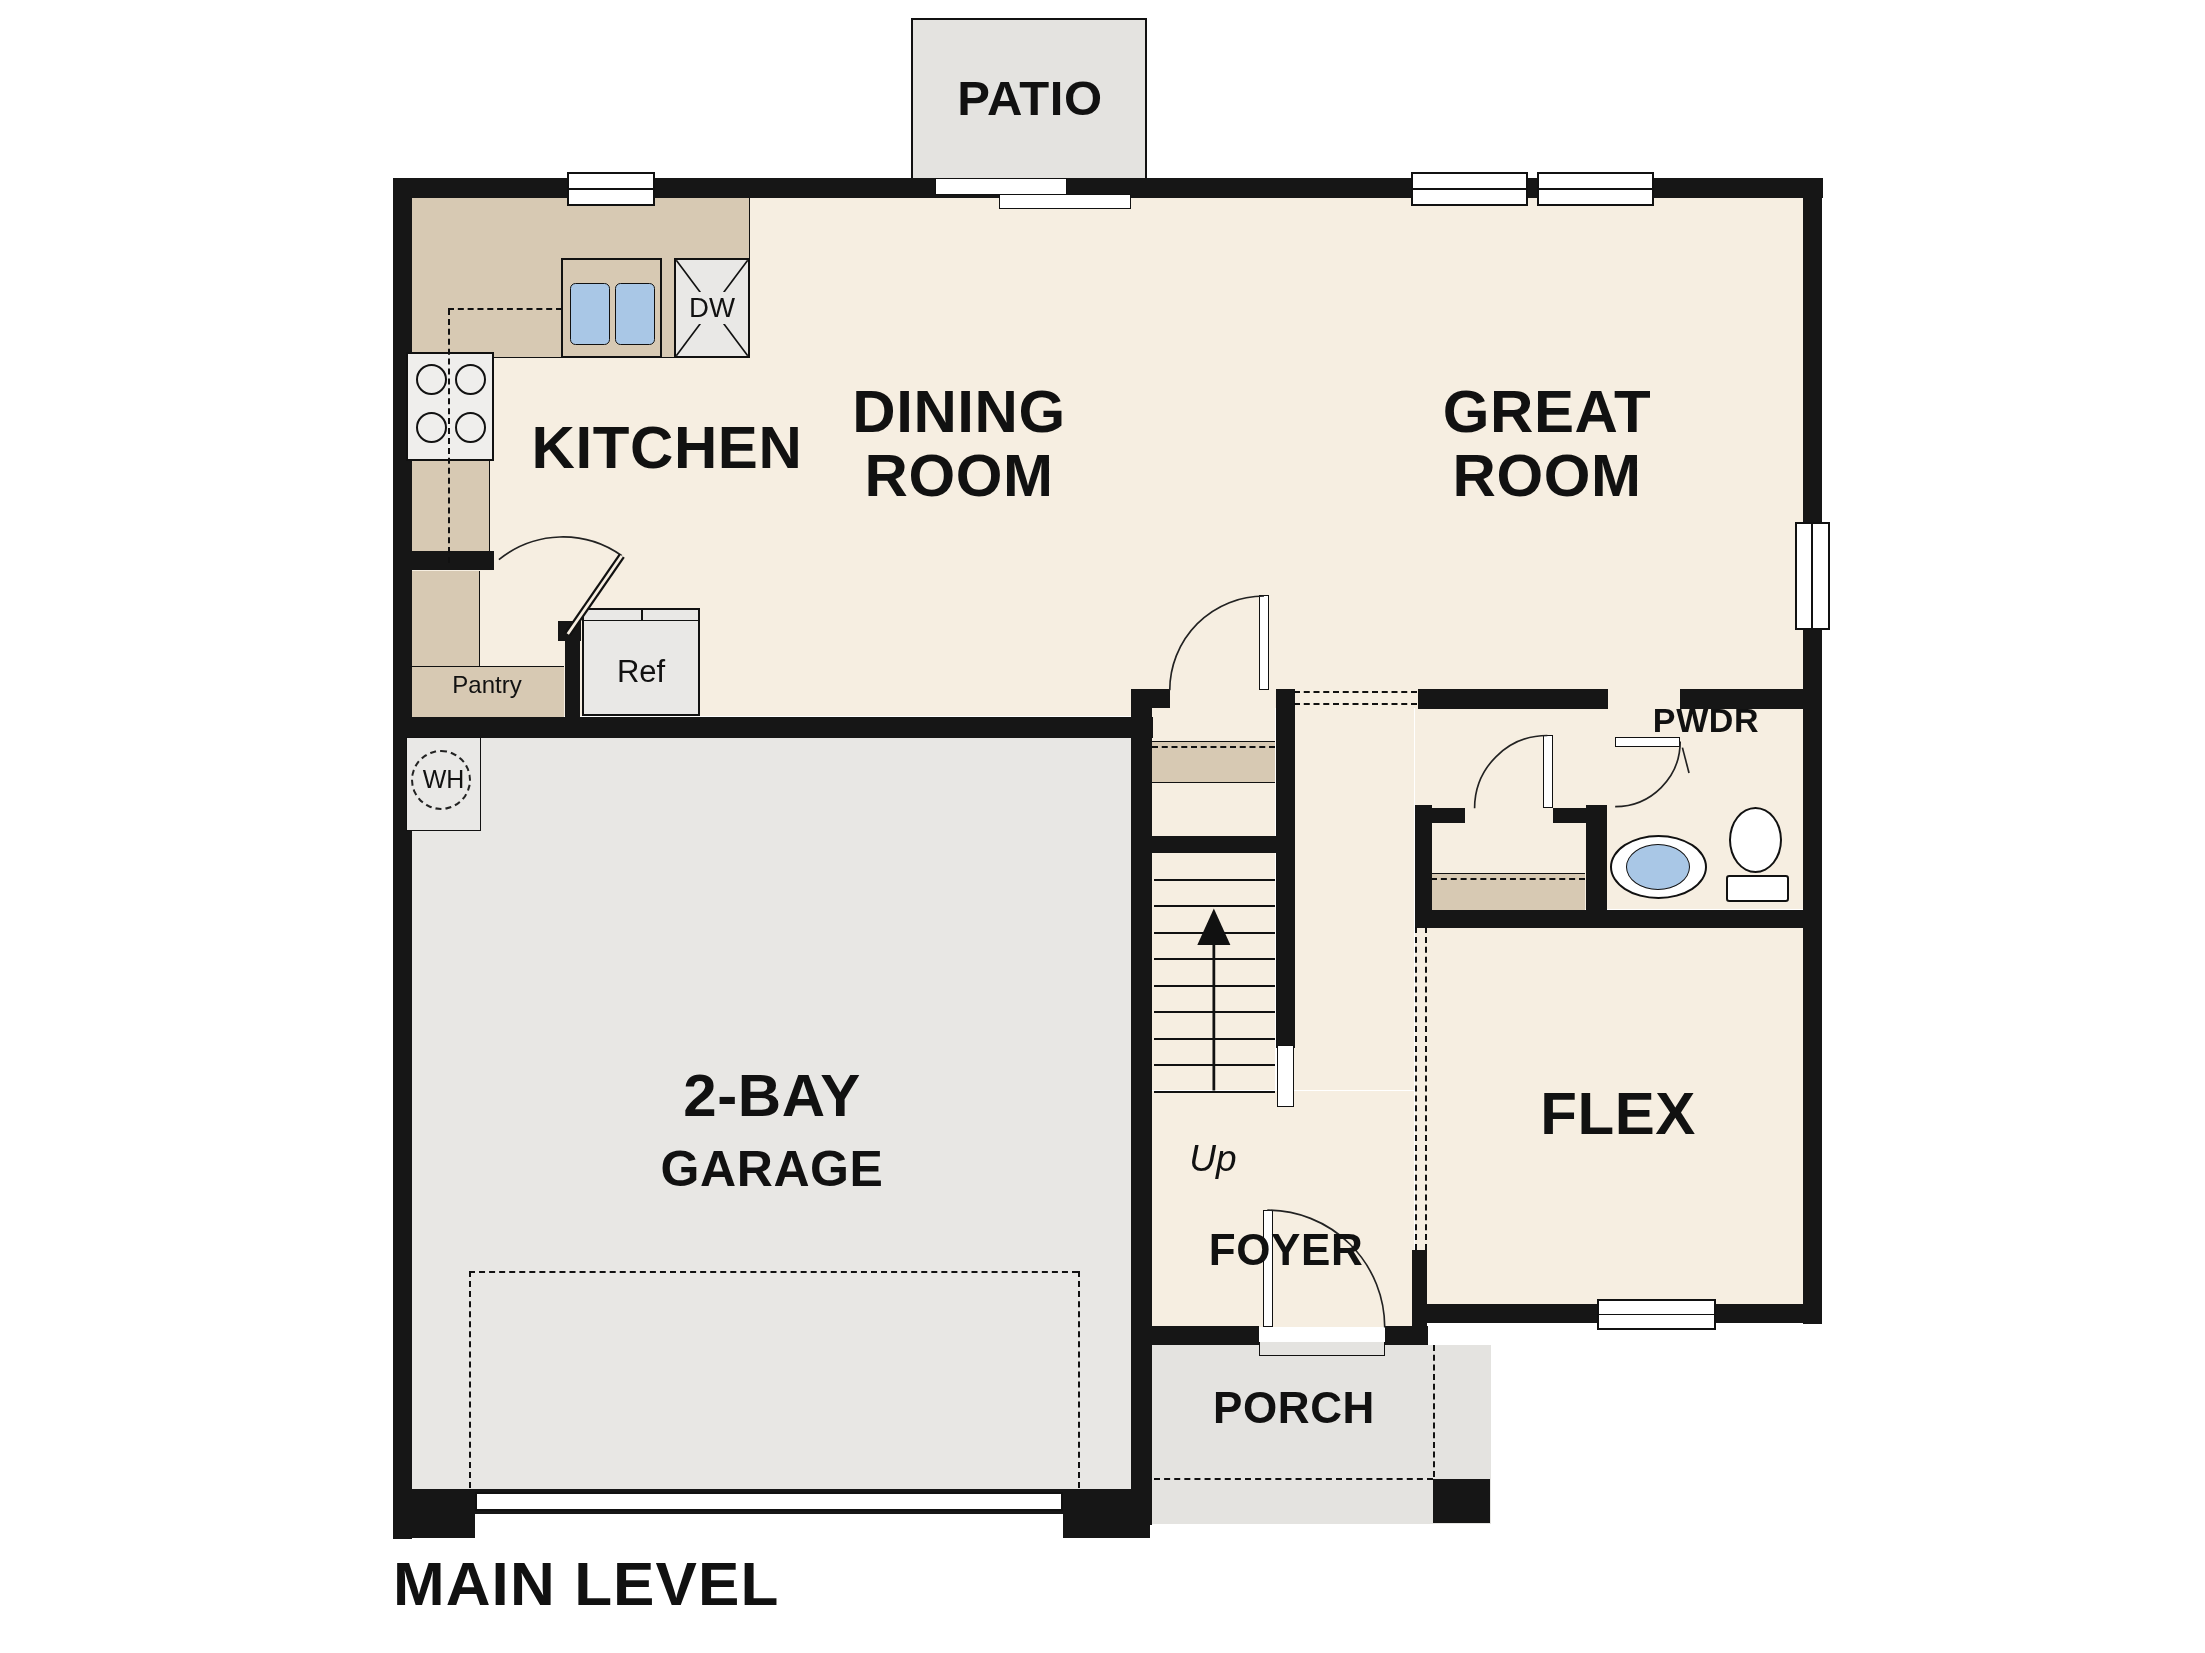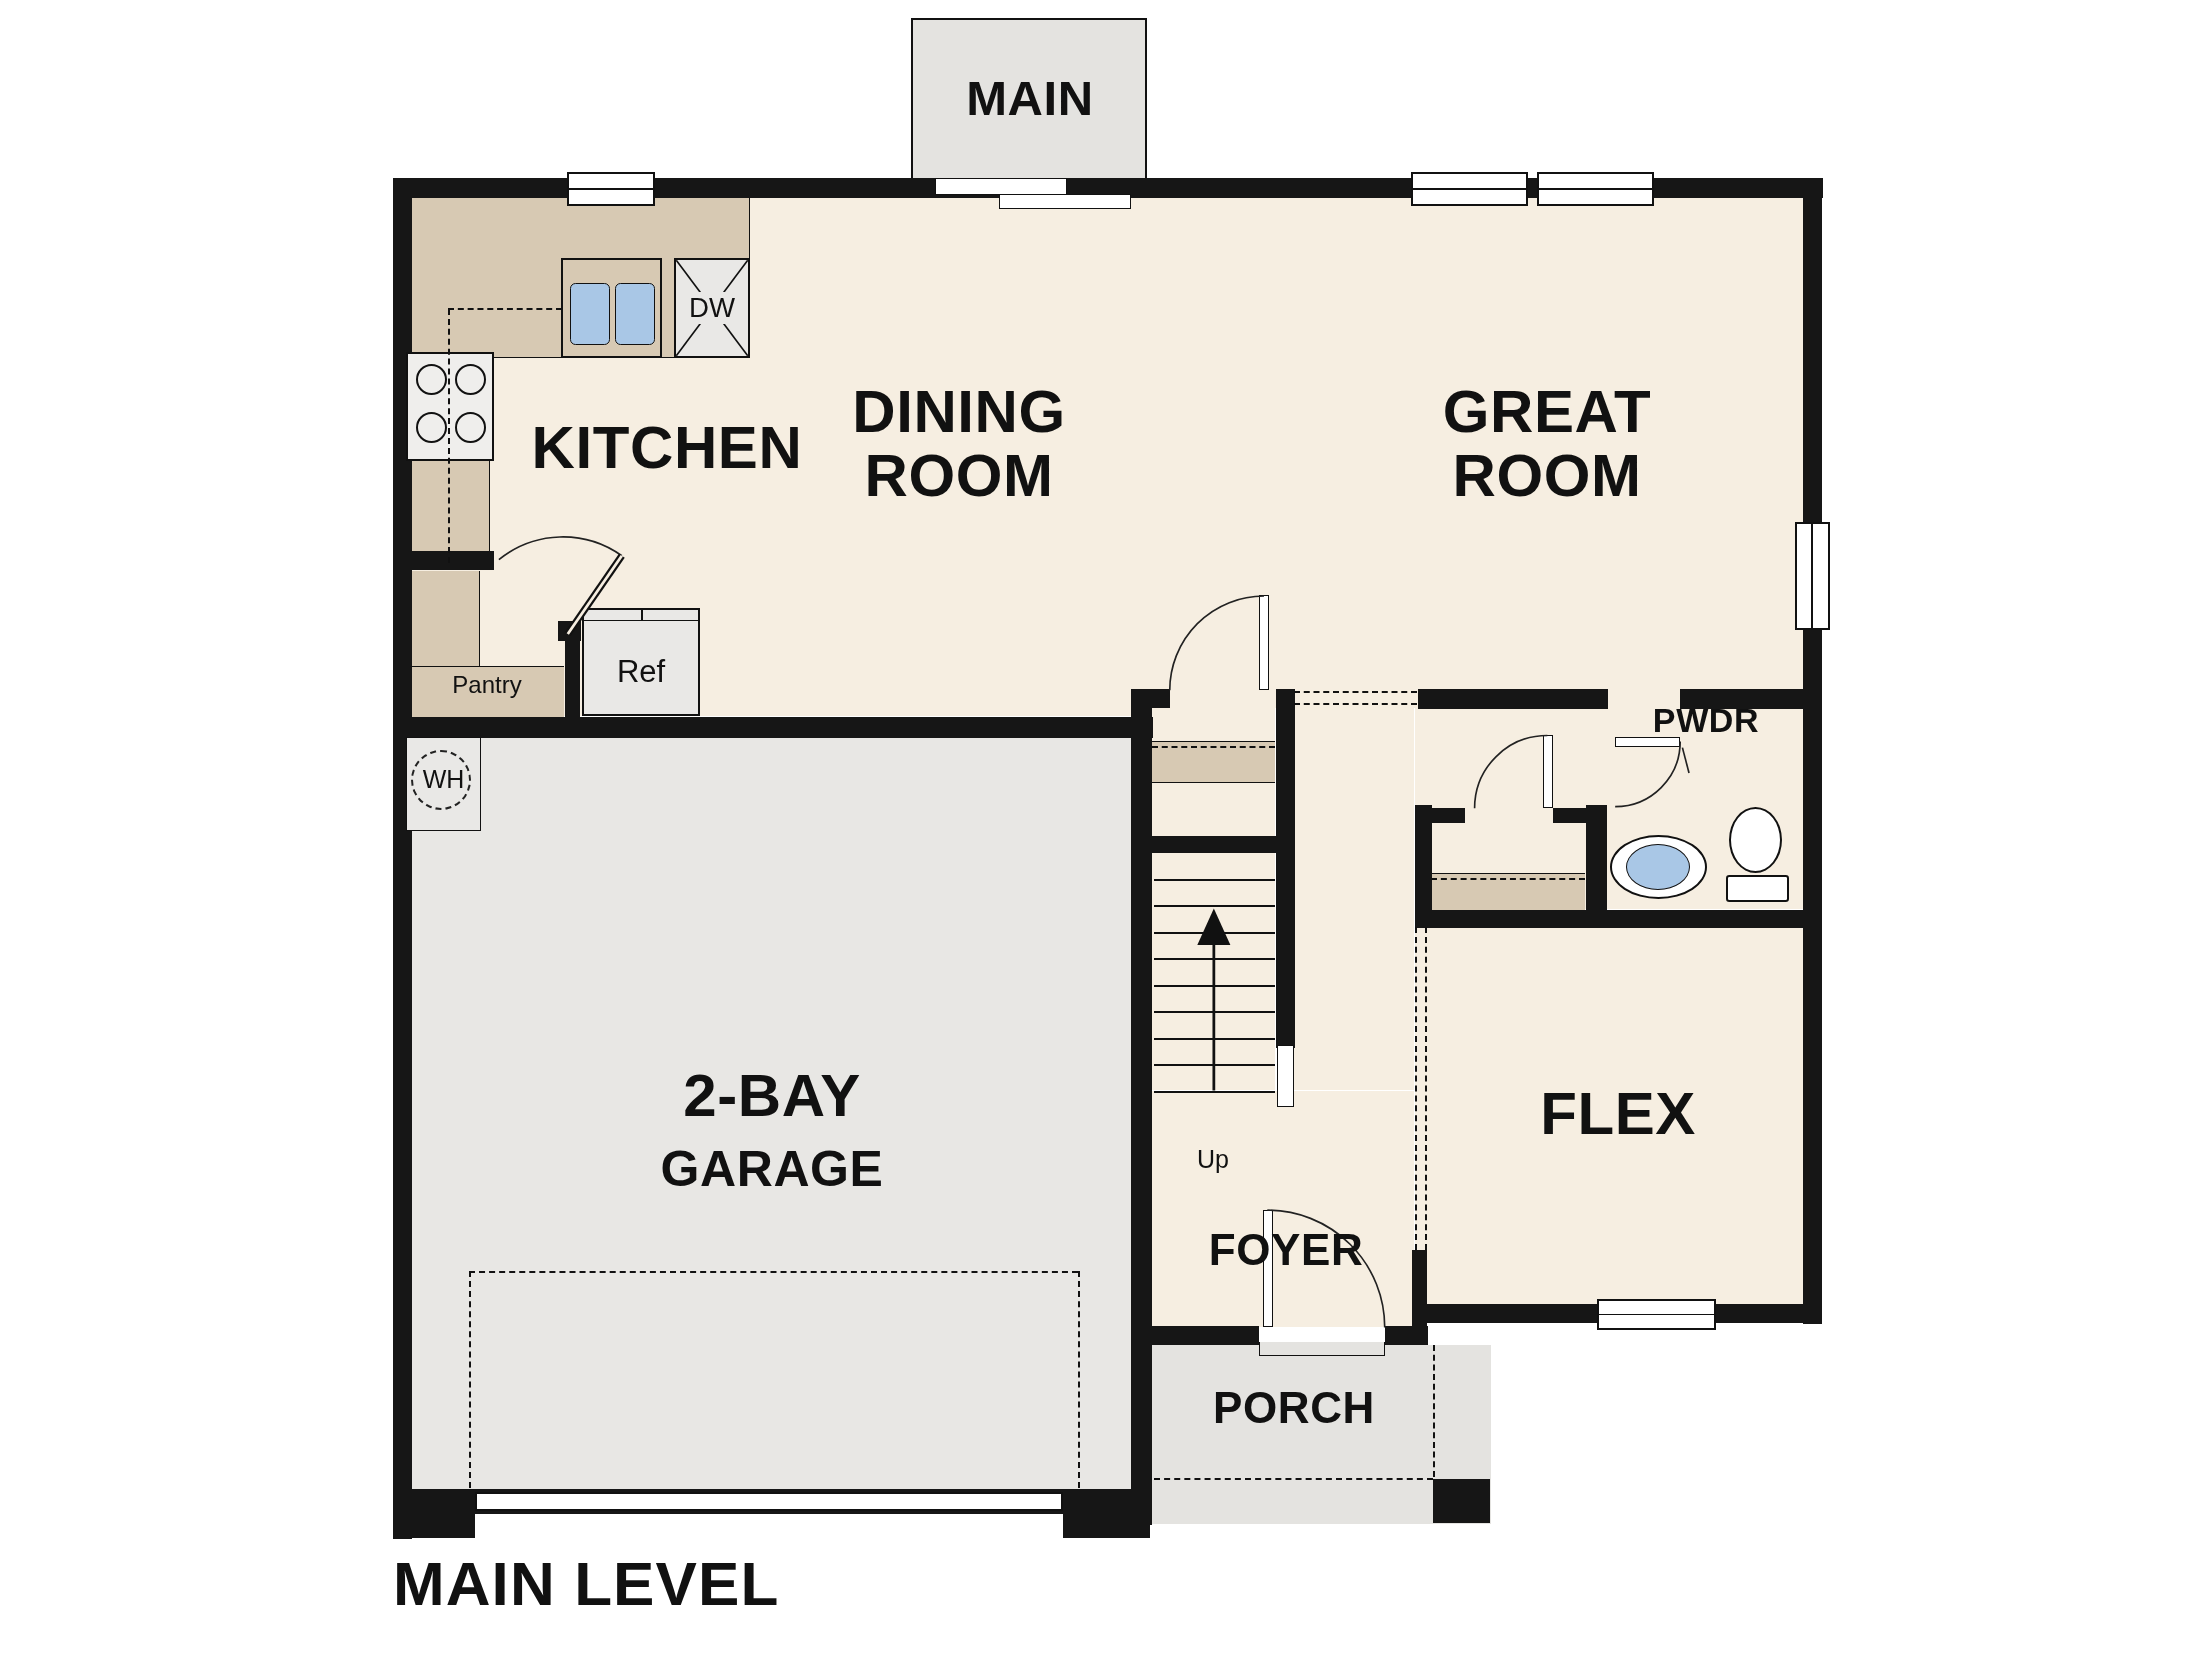--- a/index.html
+++ b/index.html
@@ -177,30 +177,30 @@
 
     <path d="M 3048 1345 A 118 118 0 0 1 2930 1463" fill="none" stroke="#222" stroke-width="3"></path>
     <line x1="3052" y1="1356" x2="3064" y2="1402" stroke="#222" stroke-width="3"></line>
 
     <path d="M 2299 2195 A 213 213 0 0 1 2512 2408" fill="none" stroke="#222" stroke-width="3"></path>
 
     <line x1="2202" y1="1978" x2="2202" y2="1706" stroke="#111" stroke-width="5"></line>
     <polygon points="2202,1648 2172,1714 2232,1714" fill="#111"></polygon>
   </svg>
 
-  <div class="label" style="left:1030px;top:98px;font-size:49px;">MAIN</div>
+  <div class="label" style="left:1030px;top:98px;font-size:49px;">PATIO</div>
   <div class="label" style="left:667px;top:447px;font-size:60px;">KITCHEN</div>
   <div class="label" style="left:959px;top:411px;font-size:60px;">DINING</div>
   <div class="label" style="left:959px;top:475px;font-size:60px;">ROOM</div>
   <div class="label" style="left:1547px;top:411px;font-size:60px;">GREAT</div>
   <div class="label" style="left:1547px;top:475px;font-size:60px;">ROOM</div>
   <div class="label" style="left:772px;top:1095px;font-size:60px;">2-BAY</div>
   <div class="label" style="left:772px;top:1169px;font-size:50px;">GARAGE</div>
   <div class="label" style="left:1618px;top:1113px;font-size:60px;">FLEX</div>
   <div class="label" style="left:1286px;top:1250px;font-size:44px;">FOYER</div>
   <div class="label" style="left:1294px;top:1408px;font-size:44px;">PORCH</div>
   <div class="label" style="left:1706px;top:720px;font-size:34px;">PWDR</div>
   <div class="label small" style="left:487px;top:685px;font-size:24px;">Pantry</div>
-  <div class="label small" style="left:1213px;top:1159px;font-size:25px;">Up</div>
+  <div class="label small" style="left:1213px;top:1159px;font-size:37px;font-style:italic;">Up</div>
   <div class="label" style="left:393px;top:1583px;transform:translate(0,-50%);font-size:62px;letter-spacing:1.1px;">MAIN LEVEL</div>
 
 </div>
 
 
 </body></html>

